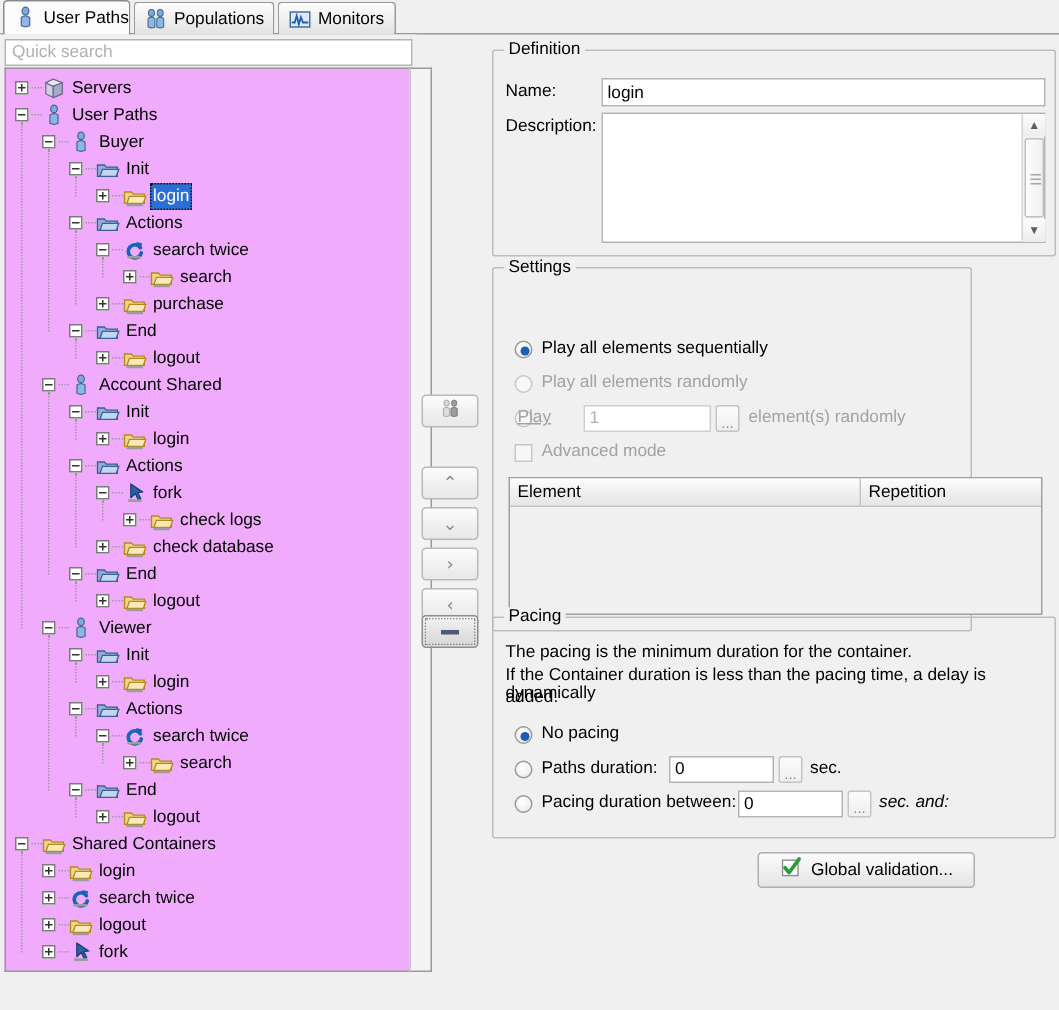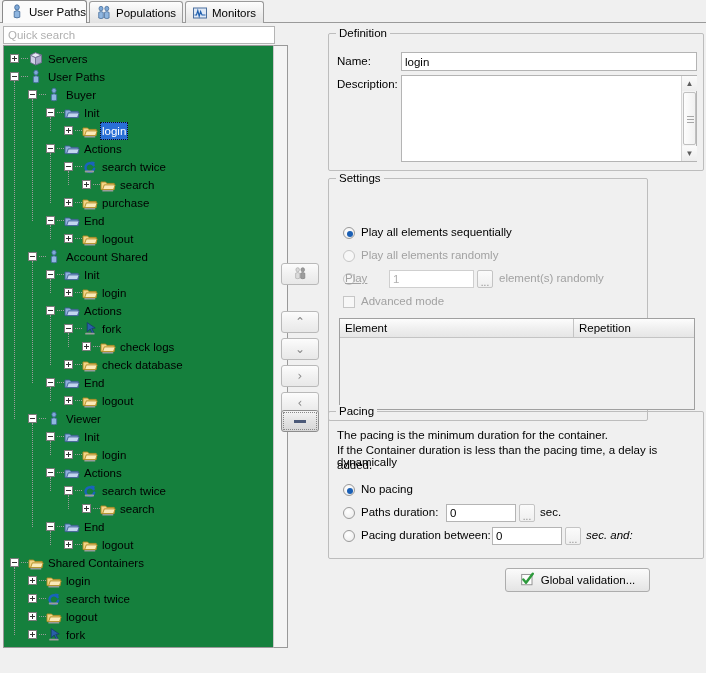--- a/index.html
+++ b/index.html
@@ -50,21 +50,21 @@
     font-family: "Liberation Sans", sans-serif;
     font-size: 11.5px;
     padding: 0 4px;
     color: #000;
     outline: none;
   }
   #quicksearch::placeholder { color: #b0b0b0; }
 
   #treebox {
     position: absolute; left: 3px; top: 22px; width: 272px; height: 603px;
-    background: #15803d;
+    background: #f0abfc;
     border: 1px solid #999;
     border-right: none;
     overflow: hidden;
   }
   #treescroll {
     position: absolute; left: 273px; top: 22px; width: 15px; height: 603px;
     border: 1px solid #999; border-left: 1px solid #c8c8c8;
     background: #f4f4f4;
   }
   #tree { position: relative; padding: 4px 0 0 0; }

